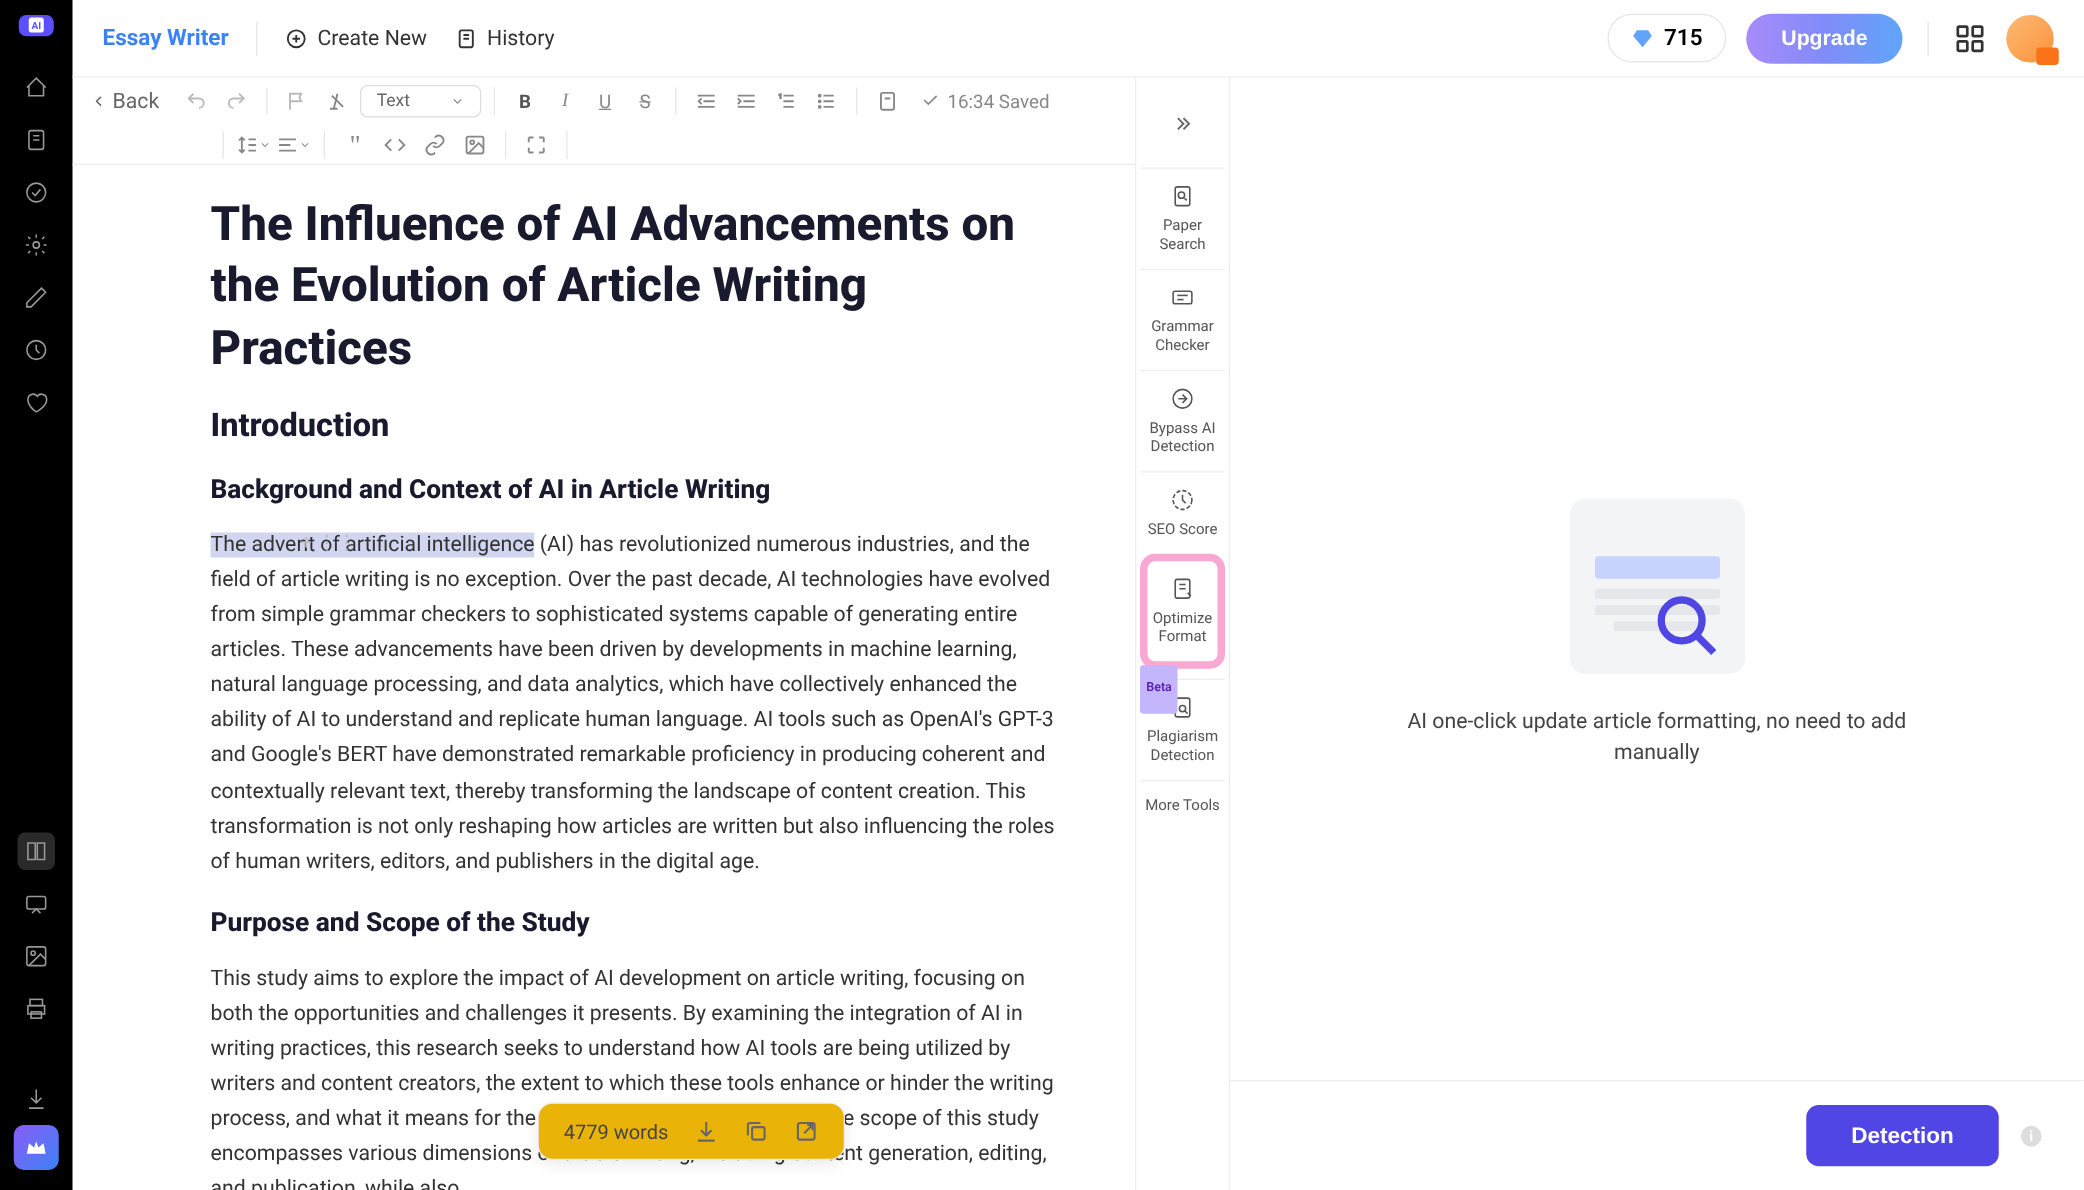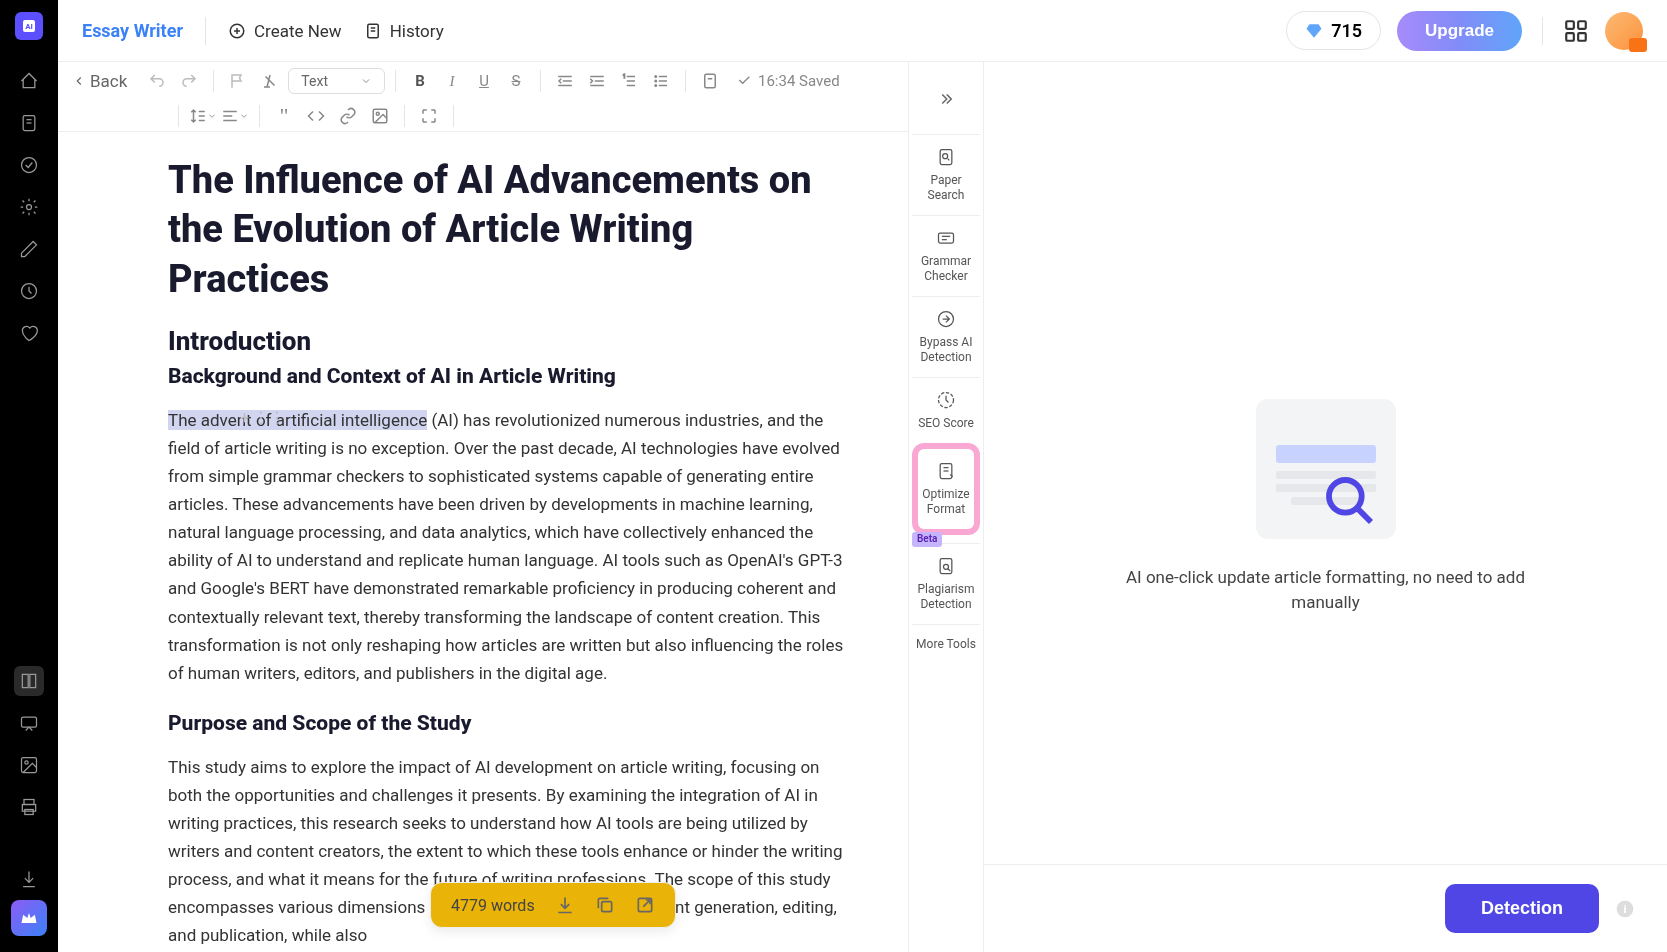--- a/index.html
+++ b/index.html
@@ -1,19 +1,19 @@
 <!DOCTYPE html>
 <html><head>
 <meta charset="utf-8">
 <style>
 * { margin: 0; padding: 0; box-sizing: border-box; }
 body { font-family: -apple-system, BlinkMacSystemFont, "Segoe UI", Roboto, sans-serif; background: #fff; overflow: hidden; width: 1667px; height: 952px; position: relative; }
 
 .left-sidebar { position: absolute; left: 0; top: 0; width: 58px; height: 100%; background: #000; display: flex; flex-direction: column; align-items: center; padding-top: 12px; }
-.left-sidebar .logo { width: 28px; height: 28px; background: #5B4FFF; border-radius: 6px; display: flex; align-items: center; justify-content: center; margin-bottom: 20px; }
+.left-sidebar .logo { width: 28px; height: 17px; background: #5B4FFF; border-radius: 6px; display: flex; justify-content: center; margin-bottom: 20px; }
 .left-sidebar .nav-item { width: 30px; height: 30px; display: flex; align-items: center; justify-content: center; margin: 6px 0; color: #888; cursor: pointer; }
 .left-sidebar .nav-item svg { stroke: #999; fill: none; stroke-width: 1.5; }
 .left-sidebar .spacer { flex: 1; }
 .left-sidebar .active-item { background: #2a2a2a; border-radius: 6px; }
 .left-sidebar .crown { width: 36px; height: 36px; background: linear-gradient(135deg, #8B5CF6, #3B82F6); border-radius: 8px; display:flex; align-items:center; justify-content:center; margin-bottom: 16px; }
 
 .top-bar { position: absolute; left: 58px; top: 0; right: 0; height: 62px; border-bottom: 1px solid #eee; display: flex; align-items: center; padding: 0 24px; }
 .top-bar .title-section { display: flex; align-items: center; gap: 18px; }
 .top-bar .app-name { font-weight: 700; font-size: 18px; color: #3b82f6; }
 .top-bar .doc-title { font-size: 17px; color: #666; max-width: 390px; white-space: nowrap; overflow: hidden; text-overflow: ellipsis; }
@@ -30,32 +30,32 @@
 .toolbar-row1 { height: 38px; display: flex; align-items: center; gap: 4px; }
 .toolbar-row2 { height: 32px; display: flex; align-items: center; gap: 4px; padding-left: 100px; }
 .back-btn { display: flex; align-items: center; gap: 4px; color: #666; font-size: 17px; cursor: pointer; margin-right: 12px; }
 .tb-icon { width: 28px; height: 28px; display: flex; align-items: center; justify-content: center; cursor: pointer; color: #888; }
 .tb-sep { width: 1px; height: 22px; background: #e5e5e5; margin: 0 6px; }
 .text-select { border: 1px solid #ddd; border-radius: 6px; padding: 4px 12px; display: flex; align-items: center; gap: 32px; font-size: 14px; color: #666; cursor: pointer; }
 .saved-status { display: flex; align-items: flex-start; gap: 6px; color: #888; font-size: 15px; margin-left: 8px; }
 
 .editor-area { position: absolute; left: 58px; top: 132px; width: 850px; bottom: 0; overflow-y: auto; padding: 24px 62px 80px 110px; }
 .editor-area h1 { font-size: 38px; font-weight: 800; color: #1a1a2e; line-height: 1.3; margin-bottom: 22px; }
-.editor-area h2 { font-size: 26px; font-weight: 800; color: #1a1a2e; margin-bottom: 8px; }
+.editor-area h2 { font-size: 26px; font-weight: 800; color: #1a1a2e; margin-bottom: 24px; }
 .editor-area h3 { font-size: 21px; font-weight: 800; color: #1a1a2e; margin-bottom: 18px; }
 .editor-area p { font-size: 17px; line-height: 1.65; color: #333; margin-bottom: 24px; }
 .highlight { background: #D1D5F0; }
 .para-handles { position: absolute; left: 72px; display: flex; gap: 4px; align-items:center; color: #bbb; font-size: 16px; }
 
 .tool-sidebar { position: absolute; left: 908px; top: 62px; width: 76px; bottom: 0; border-left: 1px solid #eee; border-right: 1px solid #eee; display: flex; flex-direction: column; align-items: center; padding-top: 20px; }
 .collapse-btn { padding: 8px; cursor: pointer; margin-bottom: 14px; }
 .tool-item { width: 68px; padding: 12px 2px; display: flex; flex-direction: column; align-items: center; gap: 6px; cursor: pointer; border-top: 1px solid #eee; font-size: 12px; line-height: 1.25; text-align: center; color: #555; position: relative; }
 .tool-item.active { border: 6px solid #f9a8d4; border-radius: 12px; }
 .tool-item svg { width: 20px; height: 20px; stroke: #555; fill: none; stroke-width: 1.5; }
-.beta-badge { position: absolute; top: -12px; left: 0; background: #C4B5FD; color: #5B21B6; font-size: 10px; padding: 1px 5px; border-radius: 3px; font-weight: 600; }
+.beta-badge { position: absolute; top: -12px; left: 0; background: #C4B5FD; color: #5B21B6; font-size: 10px; padding: 13px 5px; border-radius: 3px; font-weight: 600; }
 
 .right-panel { position: absolute; left: 984px; top: 62px; right: 0; bottom: 0; display: flex; flex-direction: column; align-items: center; justify-content: center; padding: 40px; }
 .preview-box { width: 140px; height: 140px; background: #F3F4F6; border-radius: 12px; margin-bottom: 26px; position: relative; display:flex; align-items:center; justify-content:center; flex-direction:column; padding-top:18px; }
 .preview-box .card-hdr { width: 100px; height: 18px; background: #C7D2FE; border-radius: 3px; margin-bottom:8px; }
 .preview-box .card-line { width: 100px; height: 8px; background: #E5E7EB; border-radius: 2px; margin-bottom:5px; }
 .preview-box .mag { position:absolute; bottom:10px; right:18px; }
 .right-panel-text { font-size: 17px; color: #444; text-align: center; max-width: 420px; line-height: 1.5; }
 
 .bottom-bar { position: absolute; left: 984px; right: 0; bottom: 0; height: 88px; border-top: 1px solid #eee; display: flex; align-items: center; justify-content: flex-end; padding: 0 32px; gap: 16px; }
 .detection-btn { background: #4F46E5; color: white; border: none; border-radius: 10px; padding: 14px 36px; font-size: 18px; font-weight: 600; cursor: pointer; }

